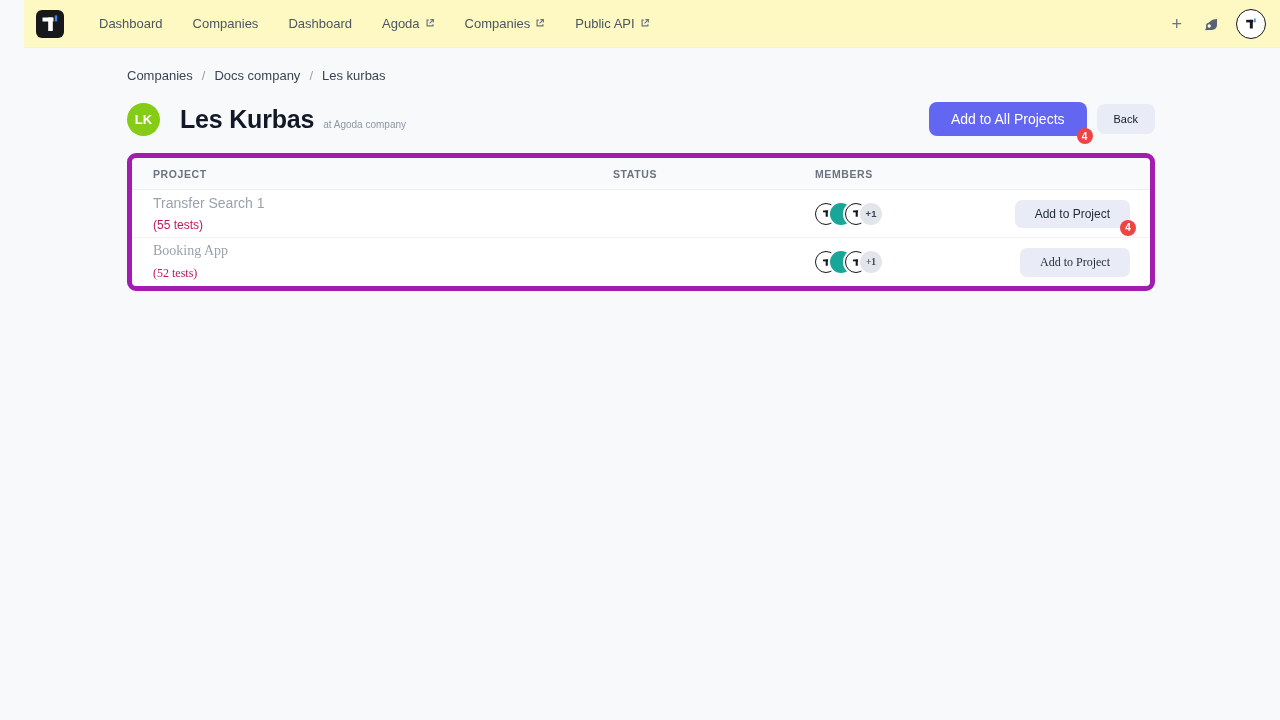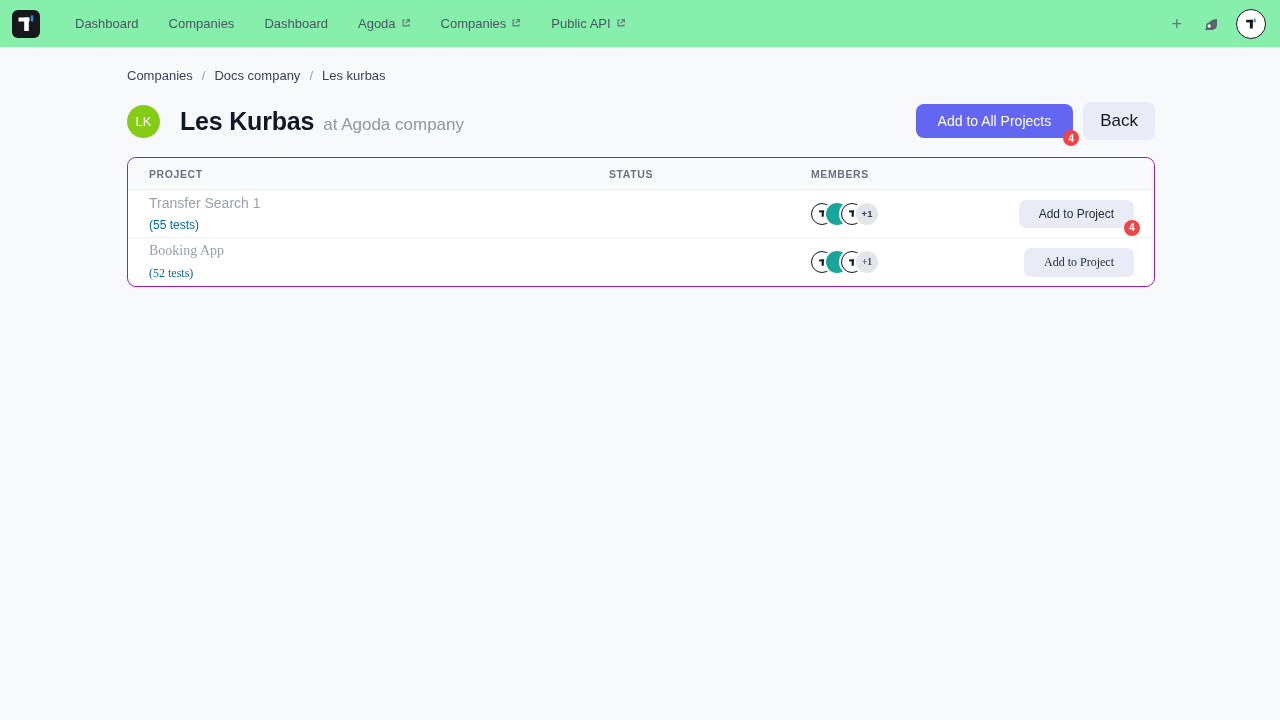--- a/index.html
+++ b/index.html
@@ -6,25 +6,26 @@
   html, body { width: 1280px; height: 720px; overflow: hidden; }
   body {
     font-family: "Liberation Sans", sans-serif;
     background: #f8f9fb;
     color: #1f2430;
   }
 
   
   .topnav {
     height: 48px;
-    background: #86efac;
+    background: #fef9c3;
     border-bottom: 1px solid #edeff2;
     display: flex;
     align-items: center;
     padding: 0 14px 0 12px;
+    margin-left: 24px;
   }
   .logo-box { width: 28px; height: 28px; flex: 0 0 auto; cursor: pointer; }
   .nav-links { display: flex; align-items: center; margin-left: 24px; gap: 8px; }
   .nav-link {
     display: flex; align-items: center; gap: 5px;
     font-size: 13px; color: #4b5563;
     padding: 8px 11px; border-radius: 6px;
     cursor: pointer; text-decoration: none; white-space: nowrap;
   }
   .nav-right { margin-left: auto; display: flex; align-items: center; gap: 16px; }
@@ -42,73 +43,73 @@
   .container { width: 1028px; margin: 0 auto 0 127px; }
 
   .breadcrumb { display: flex; align-items: center; gap: 9px; font-size: 13px; }
   .crumb { color: #3b4453; cursor: pointer; text-decoration: none; }
   .crumb-sep { color: #9aa3af; }
 
   .page-header { display: flex; align-items: center; margin-top: 19px; }
   .entity-avatar {
     width: 33px; height: 33px; border-radius: 50%;
     background: #84cc16; color: #ffffff;
-    font-size: 13px; font-weight: normal;
+    font-size: 13px; font-weight: bold;
     display: flex; align-items: center; justify-content: center;
     flex: 0 0 auto;
   }
   .title-wrap { display: flex; align-items: baseline; gap: 9px; margin-left: 20px; }
   .page-title { font-size: 25px; font-weight: 700; color: #111827; letter-spacing: -0.2px; }
-  .page-subtitle { font-size: 17px; color: #8e97a3; }
+  .page-subtitle { font-size: 10px; color: #8e97a3; }
 
   .header-actions { margin-left: auto; display: flex; align-items: center; gap: 10px; }
   .btn { border: none; border-radius: 8px; cursor: pointer; font-family: inherit; }
   .btn-primary {
     position: relative;
     background: #6366f1; color: #ffffff;
     font-size: 14px; padding: 9px 22px;
   }
   .btn-secondary {
     background: #e9ebf6; color: #111827;
-    font-size: 17px; padding: 9px 17px;
+    font-size: 11px; padding: 9px 17px;
   }
   .count-badge {
     position: absolute; right: -6px; bottom: -8px;
     width: 16px; height: 16px; border-radius: 50%;
     background: #ef4444; color: #ffffff;
     font-size: 10px; font-weight: bold;
     display: flex; align-items: center; justify-content: center;
     pointer-events: none;
   }
 
   
   .table-card {
     margin-top: 17px;
     background: #ffffff;
-    border: 1px solid #a21caf;
+    border: 5px solid #a21caf;
     border-radius: 9px;
     overflow: visible;
   }
   .t-grid { display: grid; grid-template-columns: 481px 202px 1fr auto; align-items: center; }
   .t-head {
     background: #f9fafb;
     border-bottom: 1px solid #edeff3;
     border-radius: 9px 9px 0 0;
     height: 32px;
   }
   .th {
     font-size: 10.5px; font-weight: bold; letter-spacing: 0.6px;
     color: #6b7280; text-transform: uppercase;
   }
   .th:first-child, .td-project { padding-left: 21px; }
   .t-row { height: 48px; border-bottom: 1px solid #f0f2f5; }
   .t-row:last-child { border-bottom: none; font-family: Liberation Serif, serif; }
   .td-project { display: flex; align-items: baseline; gap: 7px; cursor: pointer; flex-direction: column; }
   .project-name { font-size: 14px; color: #9aa1ad; }
-  .project-tests { font-size: 12px; color: #0369a1; }
+  .project-tests { font-size: 12px; color: #be185d; }
   .td-action { padding-right: 20px; justify-self: end; position: relative; }
   .btn-small {
     position: relative;
     background: #e9ebf6; color: #1f2937;
     font-size: 12px; padding: 7px 20px; border-radius: 7px;
   }
 
   
   .member-stack { display: flex; align-items: center; }
   .m-av {

